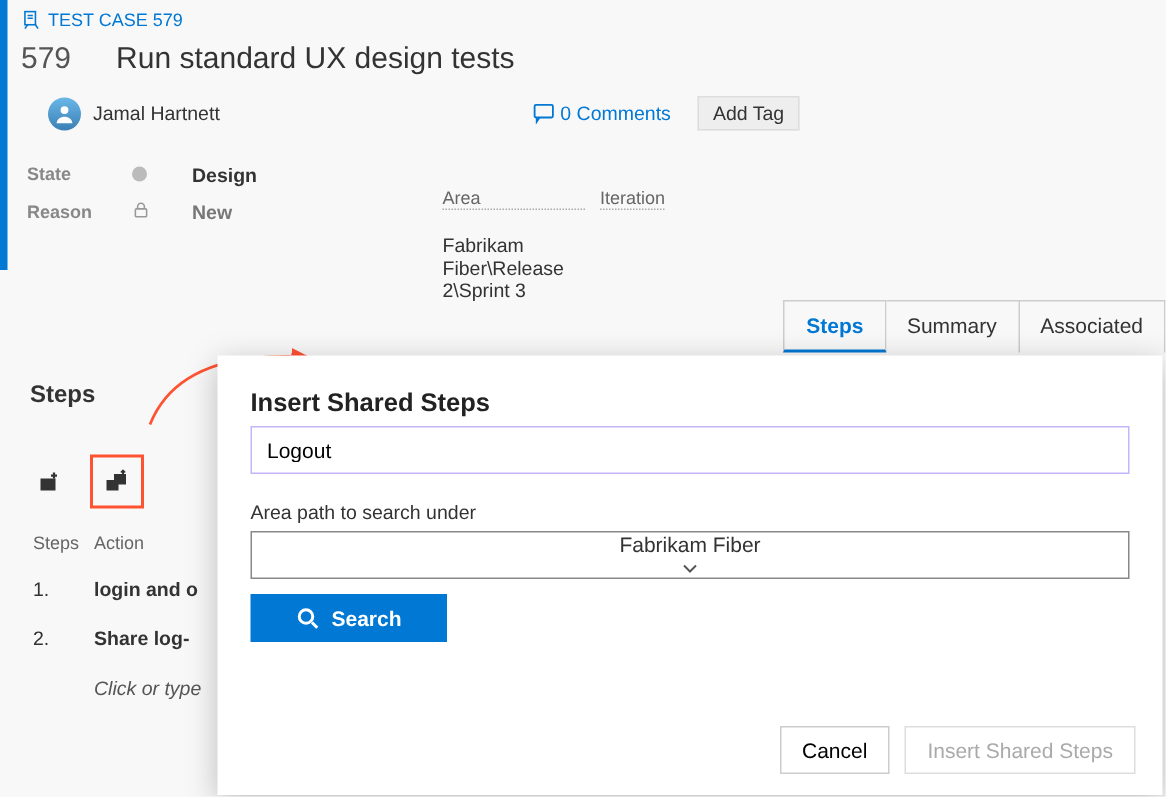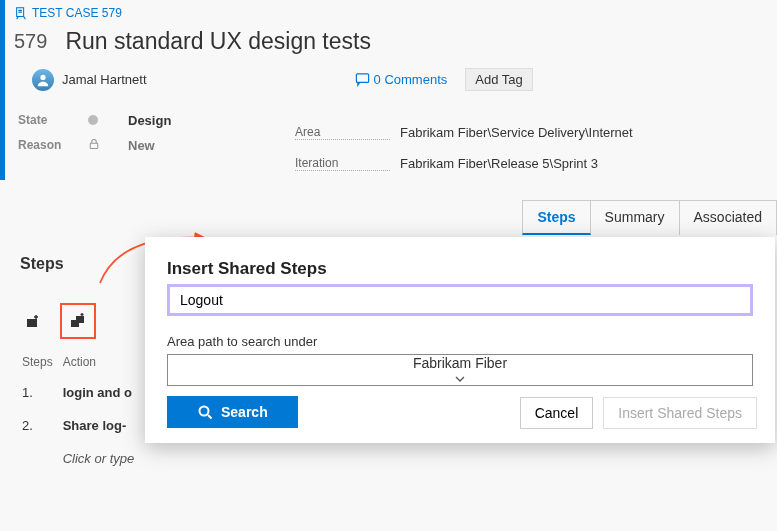--- a/index.html
+++ b/index.html
@@ -1,23 +1,23 @@
 <!DOCTYPE html>
 <html><head>
 <meta charset="utf-8">
 <style>
   * { box-sizing: border-box; margin: 0; padding: 0; font-family: "Segoe UI", -apple-system, sans-serif; }
   body { width: 777px; height: 531px; background: #f8f8f8; position: relative; overflow: hidden; color: #333; }
   .blue-bar { position: absolute; left: 0; top: 0; width: 5px; height: 180px; background: #0078d4; }
   .top-area { padding-left: 14px; font-size: 13px; }
   .breadcrumb { display: flex; align-items: center; gap: 4px; padding-top: 6px; color: #0078d4; font-size: 12px; }
   .breadcrumb svg { width: 14px; height: 14px; }
-  .title-row { display: flex; align-items: center; gap: 18px; margin-top: 8px; }
+  .title-row { display: flex; align-items: center; gap: 30px; margin-top: 8px; }
   .id { font-size: 20px; color: #555; }
-  .title { font-size: 23px; color: #333; font-weight: 400; }
+  .title { font-size: 20px; color: #333; font-weight: 400; }
   .sub-row { display: flex; align-items: center; gap: 8px; margin-top: 13px; margin-left: 18px; }
   .avatar { width: 22px; height: 22px; border-radius: 50%; background: linear-gradient(#6bb7e8,#3a7fb5); display: flex; align-items: center; justify-content: center; }
   .avatar svg { width: 14px; height: 14px; fill: #fff; }
   .comments { display: flex; align-items: center; gap: 4px; color: #0078d4; margin-left: 200px; font-size: 13px; }
   .add-tag { margin-left: 10px; padding: 3px 9px; background: #eee; border: 1px solid #ddd; font-size: 13px; }
   .meta-grid { display: grid; grid-template-columns: 60px 30px auto; gap: 10px 10px; margin-top: 22px; margin-left: 4px; font-size: 13px; font-weight: bold; }
   .meta-label-col { color: #888; font-size: 12px; }
   .meta-right { position: absolute; left: 295px; top: 125px; display: grid; grid-template-columns: 95px auto; gap: 16px 10px; font-size: 13px; }
   .ul { border-bottom: 1px dotted #aaa; font-size: 12px; color: #666; }
   .tabs { position: absolute; right: 0; top: 200px; display: flex; font-size: 14px; }
@@ -28,25 +28,25 @@
   .steps-hdr { font-size: 16px; font-weight: 600; }
   .toolbar { margin-top: 30px; display: flex; gap: 14px; align-items: center; }
   .tool-btn { width: 26px; height: 26px; display: flex; align-items: center; justify-content: center; }
   .red-box { border: 2px solid #ff5232; width: 36px; height: 36px; display: flex; align-items: center; justify-content: center; }
   .steps-table { margin-top: 8px; font-size: 13px; }
   .steps-table th { text-align: left; font-weight: 400; color: #666; padding: 6px 8px 6px 0; font-size: 12px; }
   .steps-table td { padding: 8px 8px 8px 0; vertical-align: top; }
   .bold { font-weight: 700; }
   .italic { font-style: italic; color: #555; }
   .arrow { position: absolute; left: 95px; top: 228px; pointer-events:none; }
-  .dialog { position: absolute; left: 145px; top: 237px; width: 630px; height: 206px; background: #fff; box-shadow: 0 5px 20px rgba(0,0,0,0.25); padding: 22px 22px 14px 22px; }
+  .dialog { position: absolute; left: 145px; top: 237px; width: 630px; height: 293px; background: #fff; box-shadow: 0 5px 20px rgba(0,0,0,0.25); padding: 22px 22px 14px 22px; }
   .dlg-title { font-size: 17px; font-weight: 600; color: #222; }
   .field-label { font-size: 13px; color: #333; margin-top: 18px; display: flex; align-items: center; gap: 3px; }
   .info-icon { width: 12px; height: 12px; border: 1px solid #999; border-radius: 50%; display: inline-flex; align-items: center; justify-content: center; font-size: 8px; color: #999; }
-  .txt-input { width: 100%; margin-top: 5px; height: 32px; border: 3px solid #c4b5fd; padding: 0 10px; font-size: 14px; outline: none; }
+  .txt-input { width: 100%; margin-top: 5px; height: 32px; border: 1px solid #c4b5fd; padding: 0 10px; font-size: 14px; outline: none; }
   .select { width: 100%; margin-top: 5px; height: 32px; border: 1px solid #888; padding: 0 10px; font-size: 14px; display: flex; align-items: center; justify-content: space-between; flex-direction: column; }
   .search-btn { margin-top: 10px; background: #0078d4; color: #fff; border: none; height: 32px; padding: 0 30px; font-size: 14px; font-weight: 600; display: inline-flex; align-items: center; gap: 8px; cursor: pointer; }
   .search-btn svg { width: 16px; height: 16px; }
   .dlg-actions { position: absolute; right: 18px; bottom: 14px; display: flex; gap: 10px; }
   .btn { height: 32px; padding: 0 14px; font-size: 14px; border: 1px solid #ccc; background: #fff; cursor: pointer; }
   .btn.disabled { color: #aaa; border-color: #ddd; cursor: default; }
   .state-dot { width: 10px; height: 10px; border-radius: 50%; background: #bbb; display: inline-block; }
 </style>
 </head>
 <body>
@@ -93,23 +93,22 @@
       <svg width="12" height="12" viewBox="0 0 16 16" fill="none" stroke="#999" stroke-width="1.4">
           <rect x="3" y="7" width="10" height="7" rx="1"></rect>
           <path d="M5 7V5a3 3 0 0 1 6 0v2"></path>
         </svg>
     </div>
     <div style="color:#777">New</div>
   </div>
 
   <div class="meta-right">
     <div class="ul">Area</div>
-    <div>Fabrikam Fiber\Service Delivery\Internet</div>
     <div class="ul">Iteration</div>
-    <div>Fabrikam Fiber\Release 5\Sprint 3</div>
+    <div>Fabrikam Fiber\Release 2\Sprint 3</div>
   </div>
 </div>
 
 <div class="tabs">
   <div class="tab active">Steps</div>
   <div class="tab">Summary</div>
   <div class="tab">Associated</div>
 </div>
 
 <div class="steps-section">

